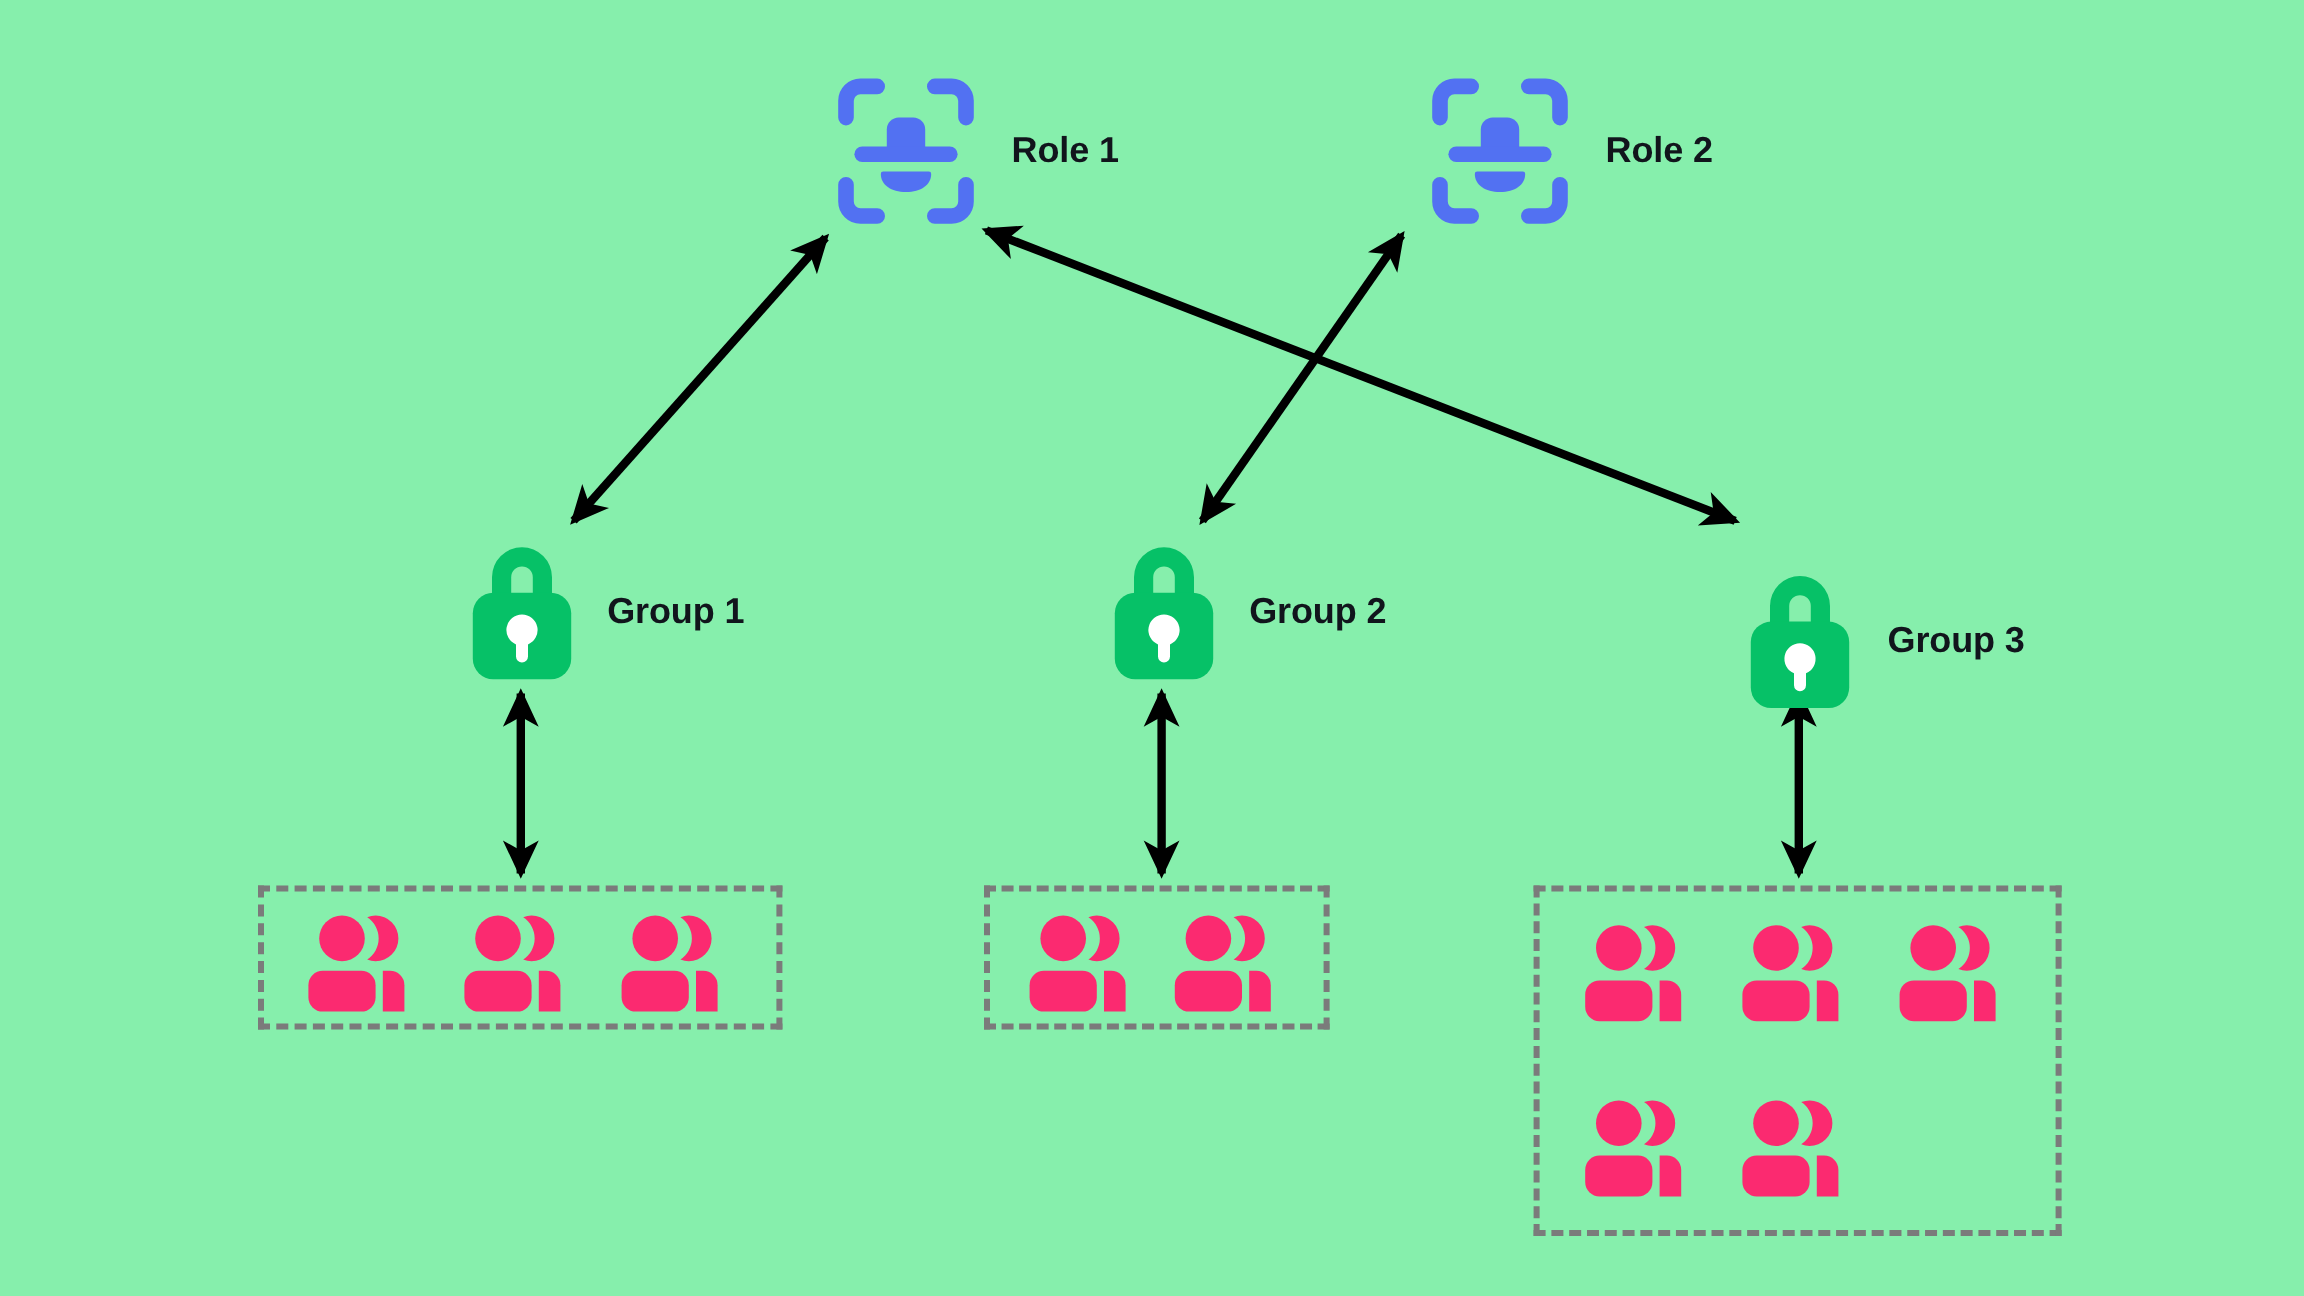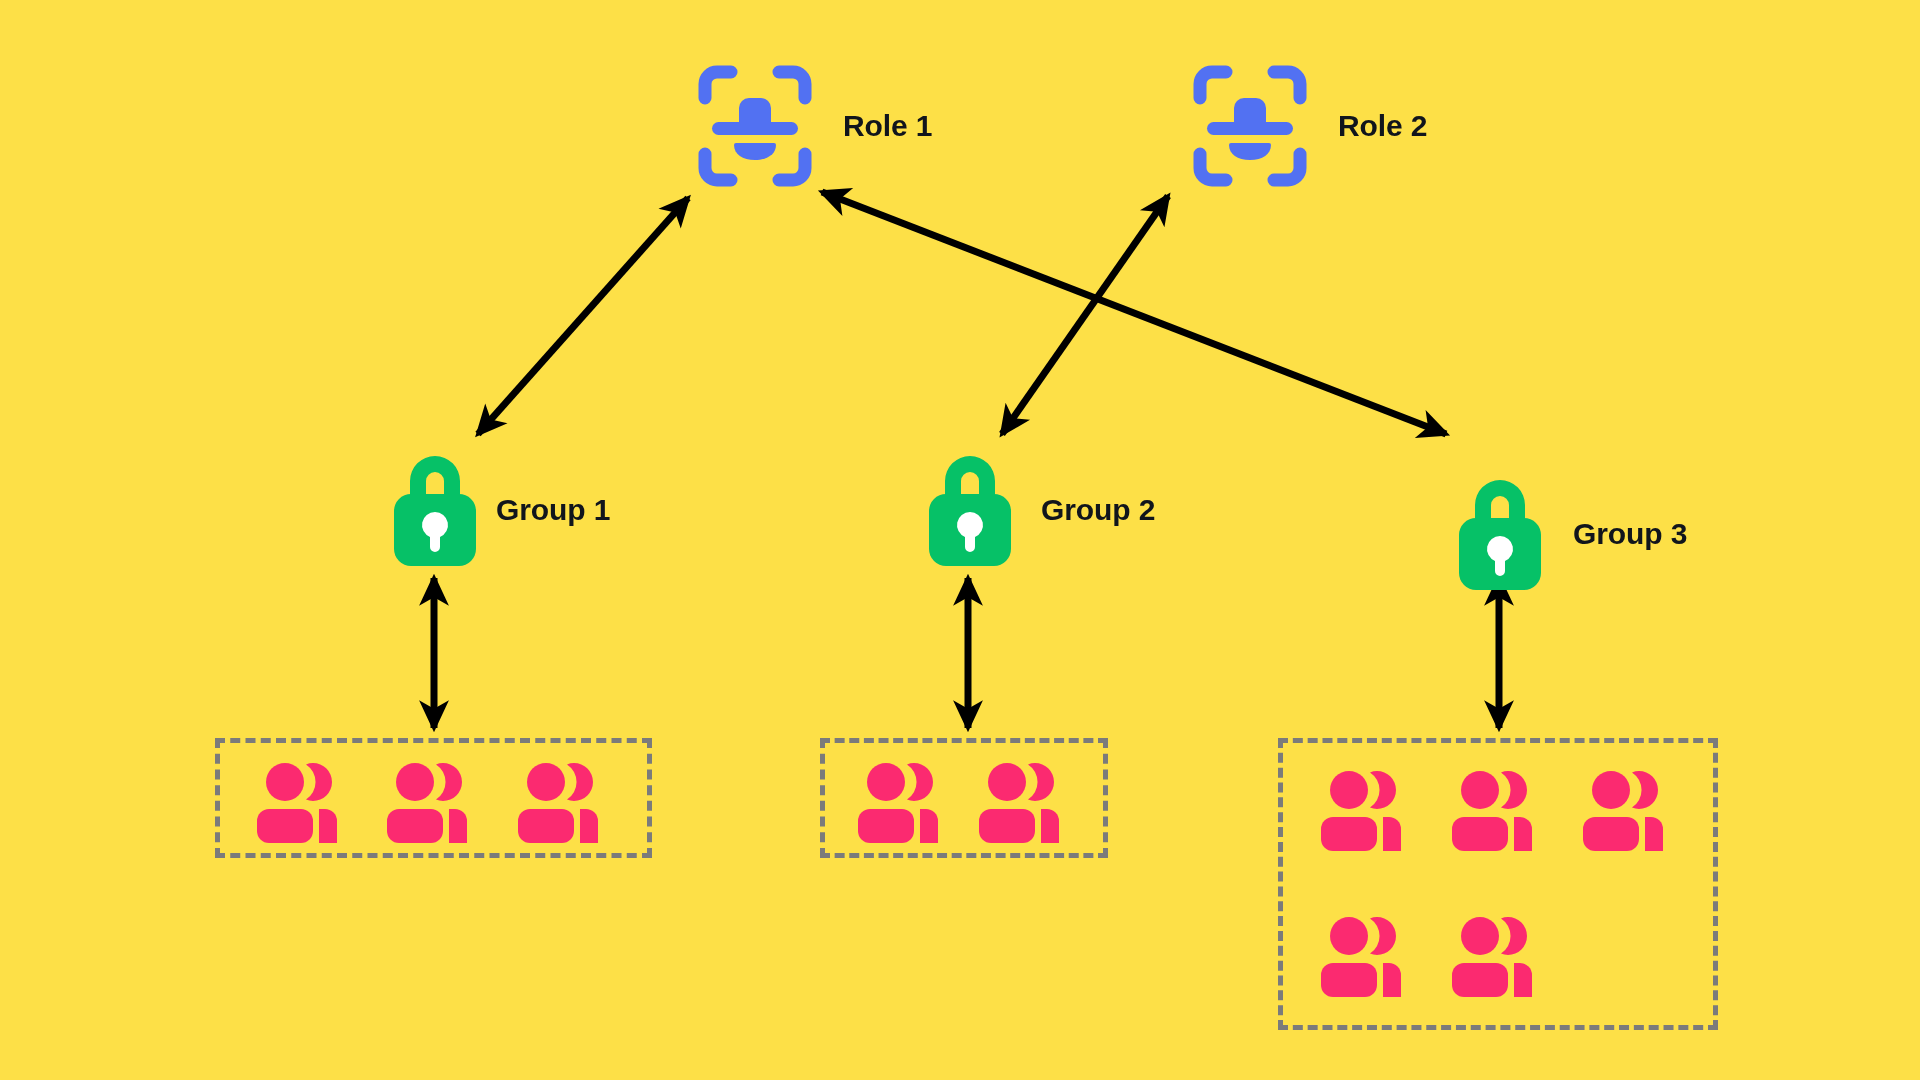--- a/index.html
+++ b/index.html
@@ -8,21 +8,21 @@
     padding: 0;
     background: #ffffff;
   }
   body {
     font-family: "Liberation Sans", sans-serif;
   }
   #canvas {
     position: relative;
     width: 1920px;
     height: 1080px;
-    background: #fde047;
+    background: #86efac;
     overflow: hidden;
   }
   #edges {
     position: absolute;
     left: 0;
     top: 0;
     width: 1920px;
     height: 1080px;
     pointer-events: none;
   }
@@ -114,21 +114,21 @@
           <path d="M110 92 V106 a12 12 0 0 1 -12 12 H84"></path>
         </g>
         <path d="M44 63 V46 a10 10 0 0 1 10 -10 h12 a10 10 0 0 1 10 10 V63 Z" fill="#5271f2"></path>
         <rect x="17" y="60" width="86" height="13" rx="6.5" fill="#5271f2"></rect>
         <path d="M41 81 h38 a2 2 0 0 1 2 2 c0 9 -8.5 15 -21 15 s-21 -6 -21 -15 a2 2 0 0 1 2 -2 Z" fill="#5271f2"></path>
       </svg>
     </span>
     <span class="node-label">Role 2</span>
   </div>
 
-  <div class="node" style="left:390px; top:450px; gap:16px;">
+  <div class="node" style="left:390px; top:450px; gap:26px;">
     <span>
       <svg class="lock-icon" width="90" height="120" viewBox="0 0 90 120" xmlns="http://www.w3.org/2000/svg">
         <path d="M45 6 a25 25 0 0 0 -25 25 V52 h16 V31 a9 9 0 0 1 9 -9 a9 9 0 0 1 9 9 V52 h16 V31 A25 25 0 0 0 45 6 Z" fill="#06c167"></path>
         <rect x="4" y="44" width="82" height="72" rx="17" fill="#06c167"></rect>
         <path d="M45 62 a13 13 0 0 0 -5 25 V97 a5 5 0 0 0 5 5 a5 5 0 0 0 5 -5 V87 a13 13 0 0 0 -5 -25 Z" fill="#ffffff"></path>
       </svg>
     </span>
     <span class="node-label">Group 1</span>
   </div>
 

